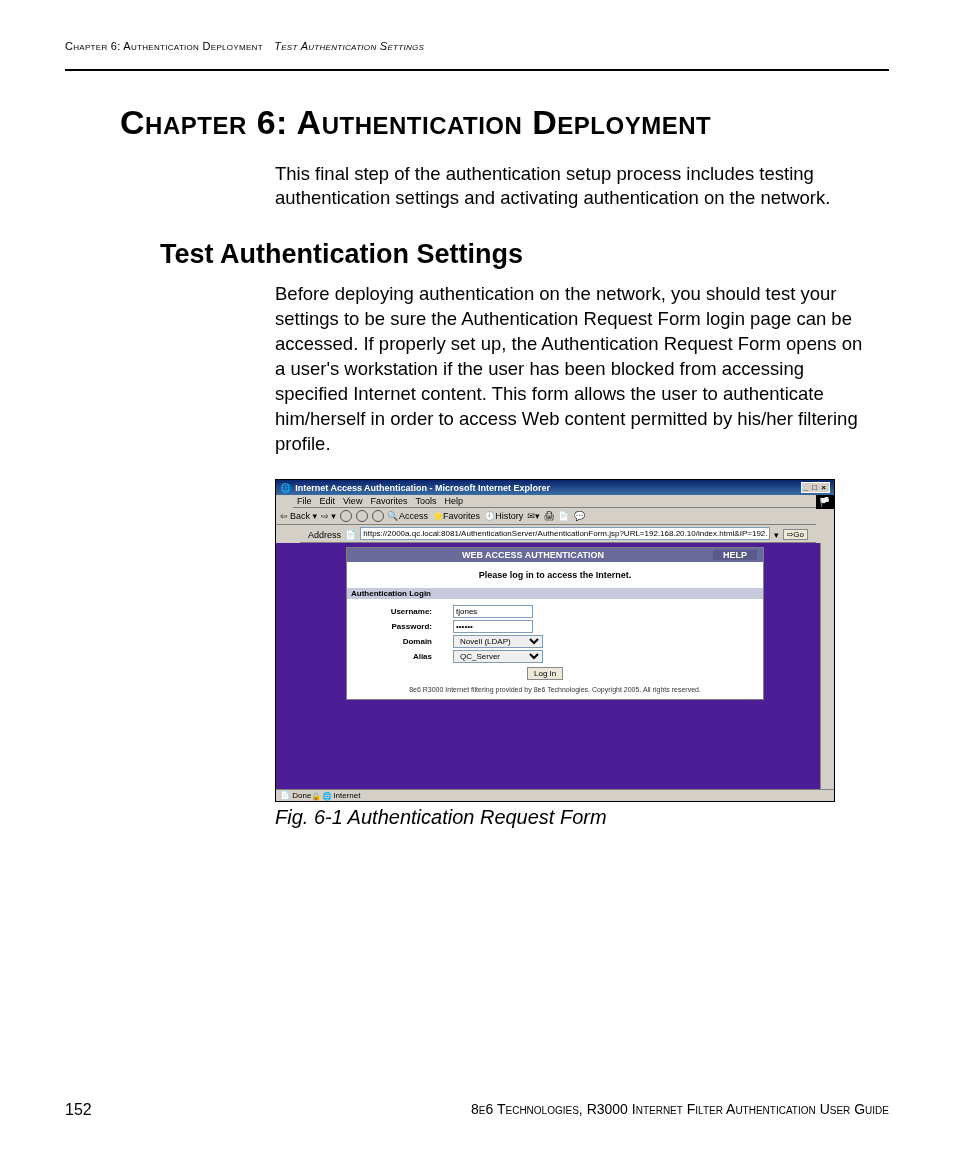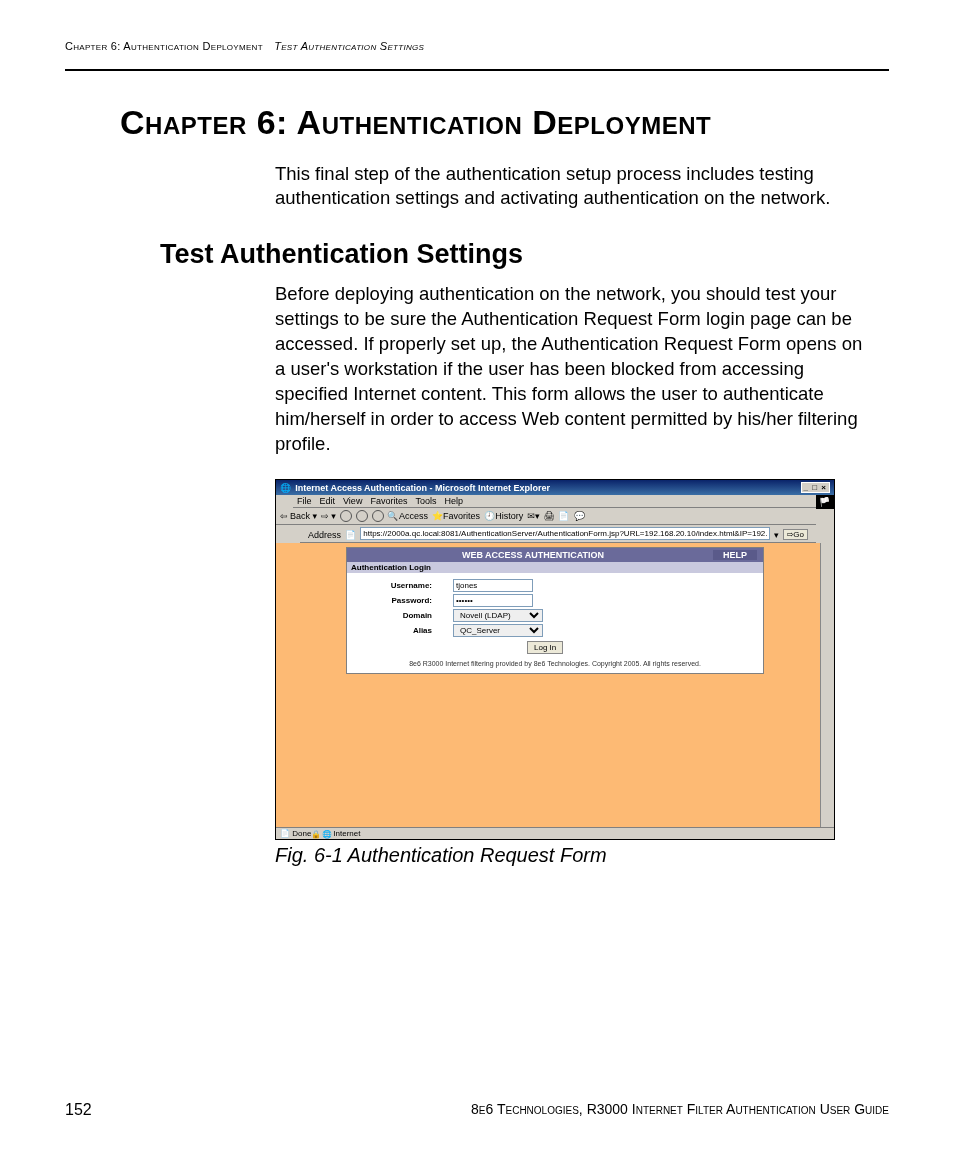--- a/index.html
+++ b/index.html
@@ -82,21 +82,21 @@
   .winbtns { background:#d4d0c8; color:#000; padding:0 2px; border:1px solid #fff; font-size:8px; letter-spacing:1px;}
   .ie-menu { padding: 1px 4px; border-bottom:1px solid #808080; display:flex; gap:8px;margin-left:17px; }
   .ie-menu span { font-size:9px; }
   .ie-logo { width:18px; height:14px; background:#000; display:flex; align-items:center; justify-content:center; font-size:9px;}
   .ie-tb { padding:2px 4px; border-bottom:1px solid #808080; display:flex; align-items:center; gap:4px; }
   .ie-tb .btn { font-size:9px; }
   .ie-tb .circ { width:12px;height:12px;border-radius:50%;border:1px solid #555;display:inline-block;}
   .ie-addr { padding:2px 8px; border-bottom:1px solid #808080; display:flex; align-items:flex-end; gap:4px;margin-left:24px;}
   .ie-addr input { flex:1; font-size:8px; height:13px; padding:0 2px; border:1px solid #7f9db9;}
   .go { border:1px solid #888; padding:0 3px; font-size:8px; background:#ece9d8;}
-  .ie-content { background:#fdba74; height:285px; border-bottom:1px solid #808080; position:relative; padding:4px 70px;}
+  .ie-content { background:#4c1d95; height:247px; border-bottom:1px solid #808080; position:relative; padding:4px 70px;}
   .auth-box { border:1px solid #808080; background:#fff; }
   .auth-header { background:#6a6a9a; color:#fff; font-weight:bold; font-size:9px; text-align:center; padding:2px; display:flex; justify-content:space-between; padding:2px 6px;}
   .auth-header .help { background:#5a5a8a; padding:0 10px;}
   .auth-msg { text-align:center; font-weight:bold; font-size:9px; padding:8px;}
   .auth-login-bar { background:#c9c9de; font-weight:bold; font-size:8px; padding:1px 4px;}
   .auth-form { padding:4px 30px 6px 30px;}
   .frow { display:flex; align-items:center; margin:2px 0;}
   .frow label { width:55px; text-align:right; font-weight:bold; font-size:8px; margin-right:21px;}
   .frow input, .frow select { border:1px solid #7f9db9; height:13px; font-size:8px; padding:0 2px;}
   .frow input { width:80px;}
@@ -169,20 +169,21 @@
   </div>
 
   <div class="ie-content">
     <div class="scroll-stub"></div>
     <div class="auth-box">
       <div class="auth-header">
         <span></span>
         <span>WEB ACCESS AUTHENTICATION</span>
         <span class="help">HELP</span>
       </div>
+      <div class="auth-msg">Please log in to access the Internet.</div>
       <div class="auth-login-bar">Authentication Login</div>
       <div class="auth-form">
         <div class="frow">
           <label>Username:</label>
           <input value="tjones" style="">
         </div>
         <div class="frow">
           <label>Password:</label>
           <input type="password" value="******" style="">
         </div>

